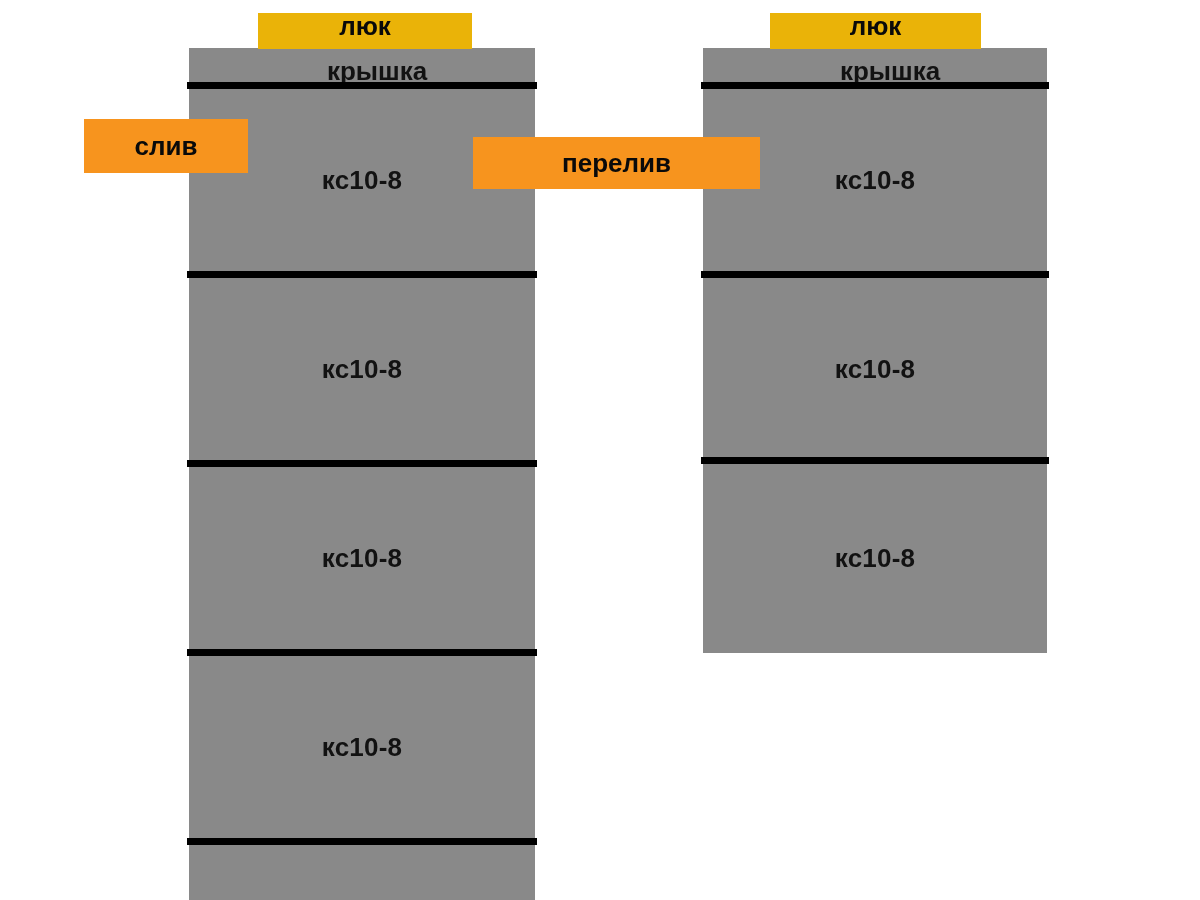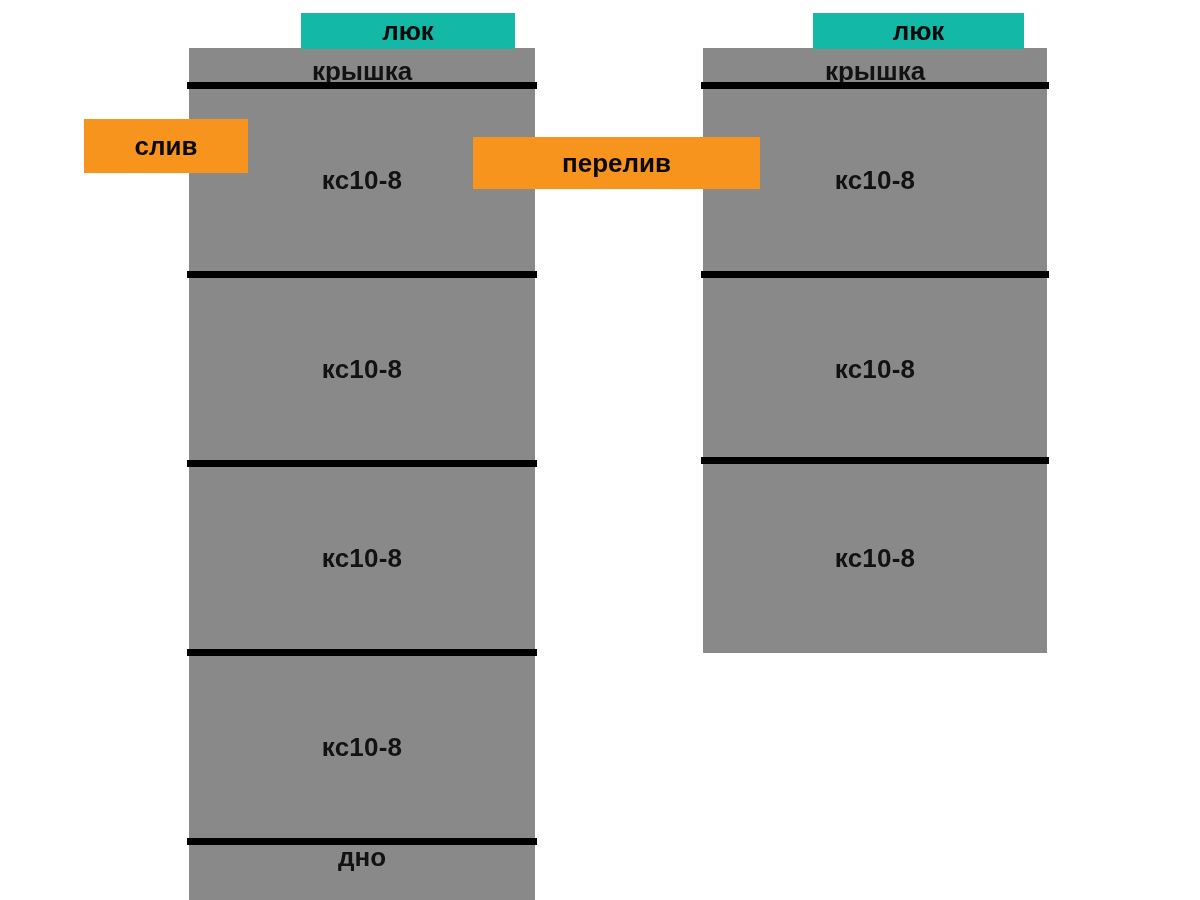--- a/index.html
+++ b/index.html
@@ -50,25 +50,23 @@
 
   
   .joint {
     position: absolute;
     background: #000000;
     height: 7px;
   }
 
   
   .hatch {
-    background: #14b8a6;
+    background: #eab308;
     display: flex;
-    align-items: center;
     justify-content: center;
-    margin-left: 43px;
   }
   .hatch-label {
     font-size: 26px;
     font-weight: 700;
     color: #0a0a0a;
     white-space: nowrap;
     line-height: 1;
   }
 
   
@@ -82,21 +80,21 @@
     font-size: 26px;
     font-weight: 700;
     color: #0a0a0a;
     white-space: nowrap;
     line-height: 1;
   }
 
   
   .cover-label {
     position: absolute;
-    left: 0;
+    left: 15px;
     width: 100%;
     text-align: center;
     font-size: 26px;
     font-weight: 700;
     color: #121212;
     white-space: nowrap;
     line-height: 1;
   }
 
   
@@ -130,21 +128,20 @@
     </div>
 
     <div class="ring" style="top:415px; height:189px;">
       <span class="ring-label">кс10-8</span>
     </div>
 
     <div class="ring" style="top:604px; height:189px;">
       <span class="ring-label">кс10-8</span>
     </div>
 
-    <div class="bottom-label" style="top:796px;">дно</div>
   </div>
 
   <div class="abs joint" style="left:187px; top:82px;  width:350px;"></div>
   <div class="abs joint" style="left:187px; top:271px; width:350px;"></div>
   <div class="abs joint" style="left:187px; top:460px; width:350px;"></div>
   <div class="abs joint" style="left:187px; top:649px; width:350px;"></div>
   <div class="abs joint" style="left:187px; top:838px; width:350px;"></div>
 
   <div class="abs well-body" style="left:703px; top:48px; width:344px; height:605px;">
 

